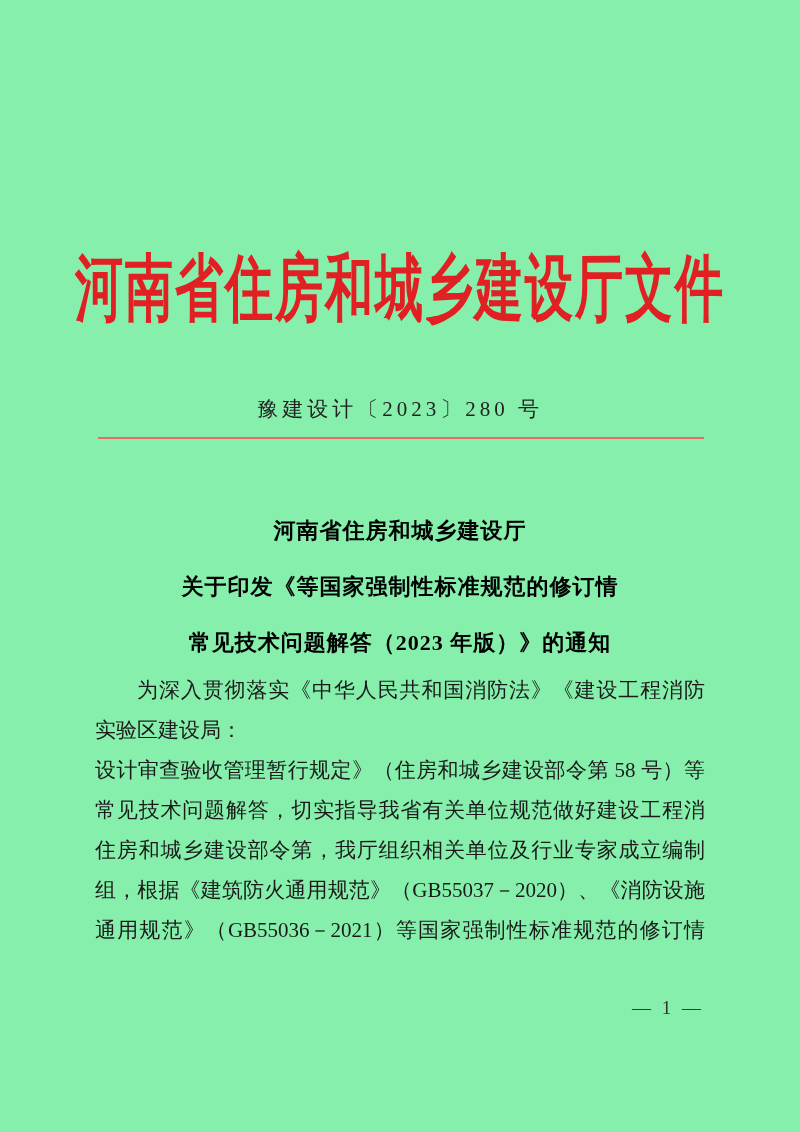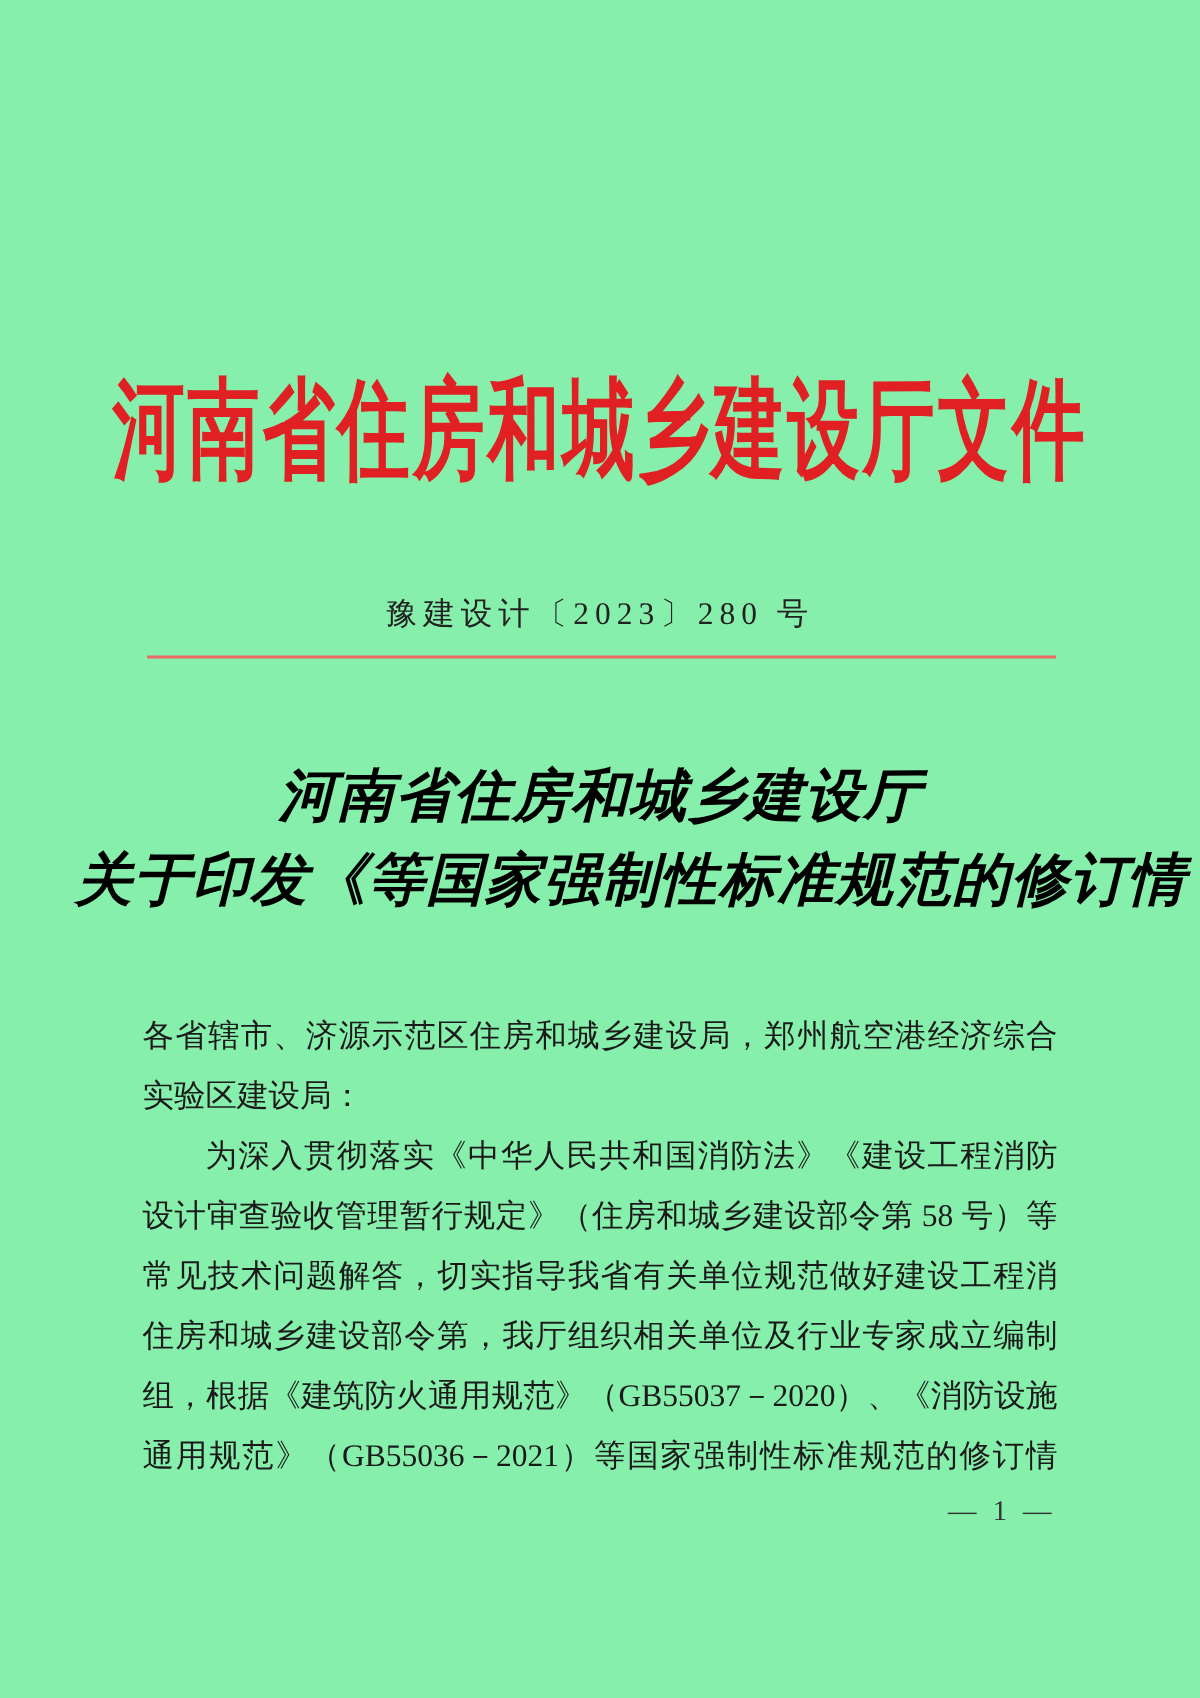--- a/index.html
+++ b/index.html
@@ -50,26 +50,25 @@
     width: 606px;
     height: 2px;
     background: #ea6b66;
   }
   .notice-title {
     position: absolute;
     top: 503px;
     left: 50px;
     width: 700px;
     text-align: center;
-    font-size: 38px;
+    font-size: 22px;
     font-weight: bold;
     color: #000000;
     line-height: 56px;
     letter-spacing: 1px;
-    font-style: italic;
   }
   .notice-title .t-line {
     white-space: nowrap;
   }
   .body-text {
     position: absolute;
     top: 670px;
     left: 95px;
     width: 610px;
     font-size: 21px;
@@ -107,26 +106,26 @@
 
   <div class="letterhead-title">河南省住房和城乡建设厅文件</div>
 
   <div class="doc-number">豫建设计〔2023〕280 号</div>
 
   <div class="red-rule"></div>
 
   <div class="notice-title">
     <div class="t-line">河南省住房和城乡建设厅</div>
     <div class="t-line">关于印发《等国家强制性标准规范的修订情</div>
+    <div class="t-line">常见技术问题解答（2023 年版）》的通知</div>
   </div>
 
   <div class="body-text">
-    <div class="body-line">各省辖市、济源示范区住房和城乡建设局，郑州航空港经济综合</div>
+    <div class="body-line indent">为深入贯彻落实《中华人民共和国消防法》《建设工程消防</div>
     <div class="body-line no-justify">实验区建设局：</div>
-    <div class="body-line indent">为深入贯彻落实《中华人民共和国消防法》《建设工程消防</div>
     <div class="body-line">设计审查验收管理暂行规定》（住房和城乡建设部令第 58 号）等</div>
     <div class="body-line">常见技术问题解答，切实指导我省有关单位规范做好建设工程消</div>
     <div class="body-line">住房和城乡建设部令第，我厅组织相关单位及行业专家成立编制</div>
     <div class="body-line">组，根据《建筑防火通用规范》（GB55037－2020）、《消防设施</div>
     <div class="body-line">通用规范》（GB55036－2021）等国家强制性标准规范的修订情</div>
   </div>
 
   <div class="page-number">— 1 —</div>
 
 </div>

